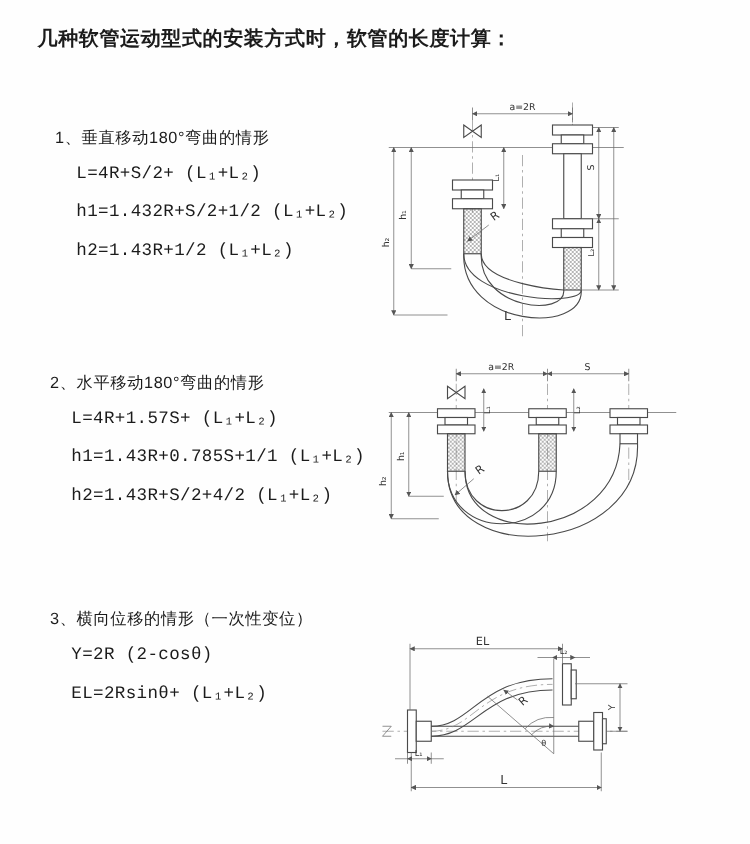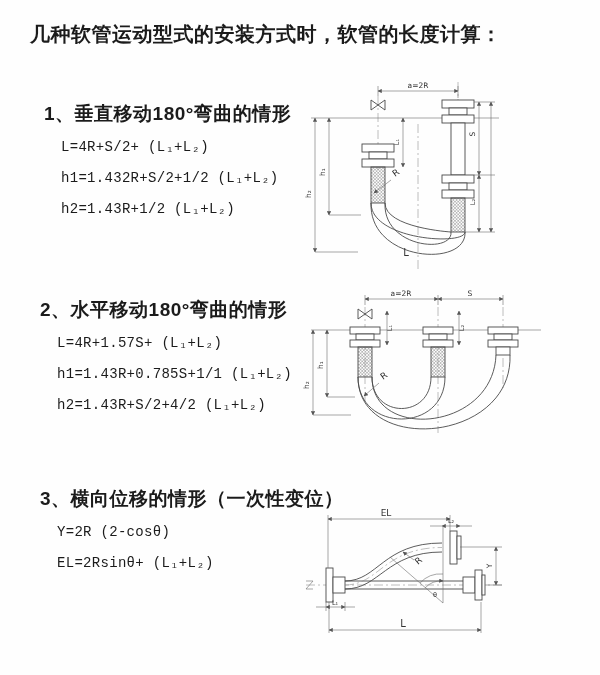--- a/index.html
+++ b/index.html
@@ -1,27 +1,27 @@
 <!DOCTYPE html>
 <html><head>
 <meta charset="utf-8">
 <style>
   html,body{margin:0;padding:0;background:#ffffff;}
   .page{
     position:relative;width:600px;height:675px;background:#fefefe;
     font-family:"Liberation Sans","DejaVu Sans",sans-serif;color:#1b1b1b;overflow:hidden;
   }
   .title{
-    position:absolute;left:30px;top:21px;font-size:20px;font-weight:600;letter-spacing:.5px;
+    position:absolute;left:30px;top:21px;font-size:16px;font-weight:600;letter-spacing:.5px;
   }
   .section{position:absolute;}
   #sec1{left:44px;top:101px;}
   #sec2{left:40px;top:297px;}
   #sec3{left:40px;top:486px;}
-  .sec-heading{font-size:19px;font-weight:700;letter-spacing:.5px;}
+  .sec-heading{font-size:13px;font-weight:400;letter-spacing:.5px;}
   .formulas{margin-top:5px;padding-left:17px;font-family:Liberation Mono, monospace;}
   .formula{font-size:14px;line-height:31px;font-weight:500;letter-spacing:.3px;white-space:nowrap;}
   .diag{position:absolute;}
   #d1{left:303px;top:72px;}
   #d2{left:303px;top:283px;}
   #d3{left:298px;top:505px;}
   svg .dim{stroke:#6b6b6b;stroke-width:.6;fill:none;}
   svg .cl{stroke:#8a8a8a;stroke-width:.55;fill:none;stroke-dasharray:9 3 2 3;}
   svg .hose{stroke:#4a4a4a;stroke-width:.9;fill:none;}
   svg .fit{fill:#ffffff;stroke:#4a4a4a;stroke-width:.9;}

